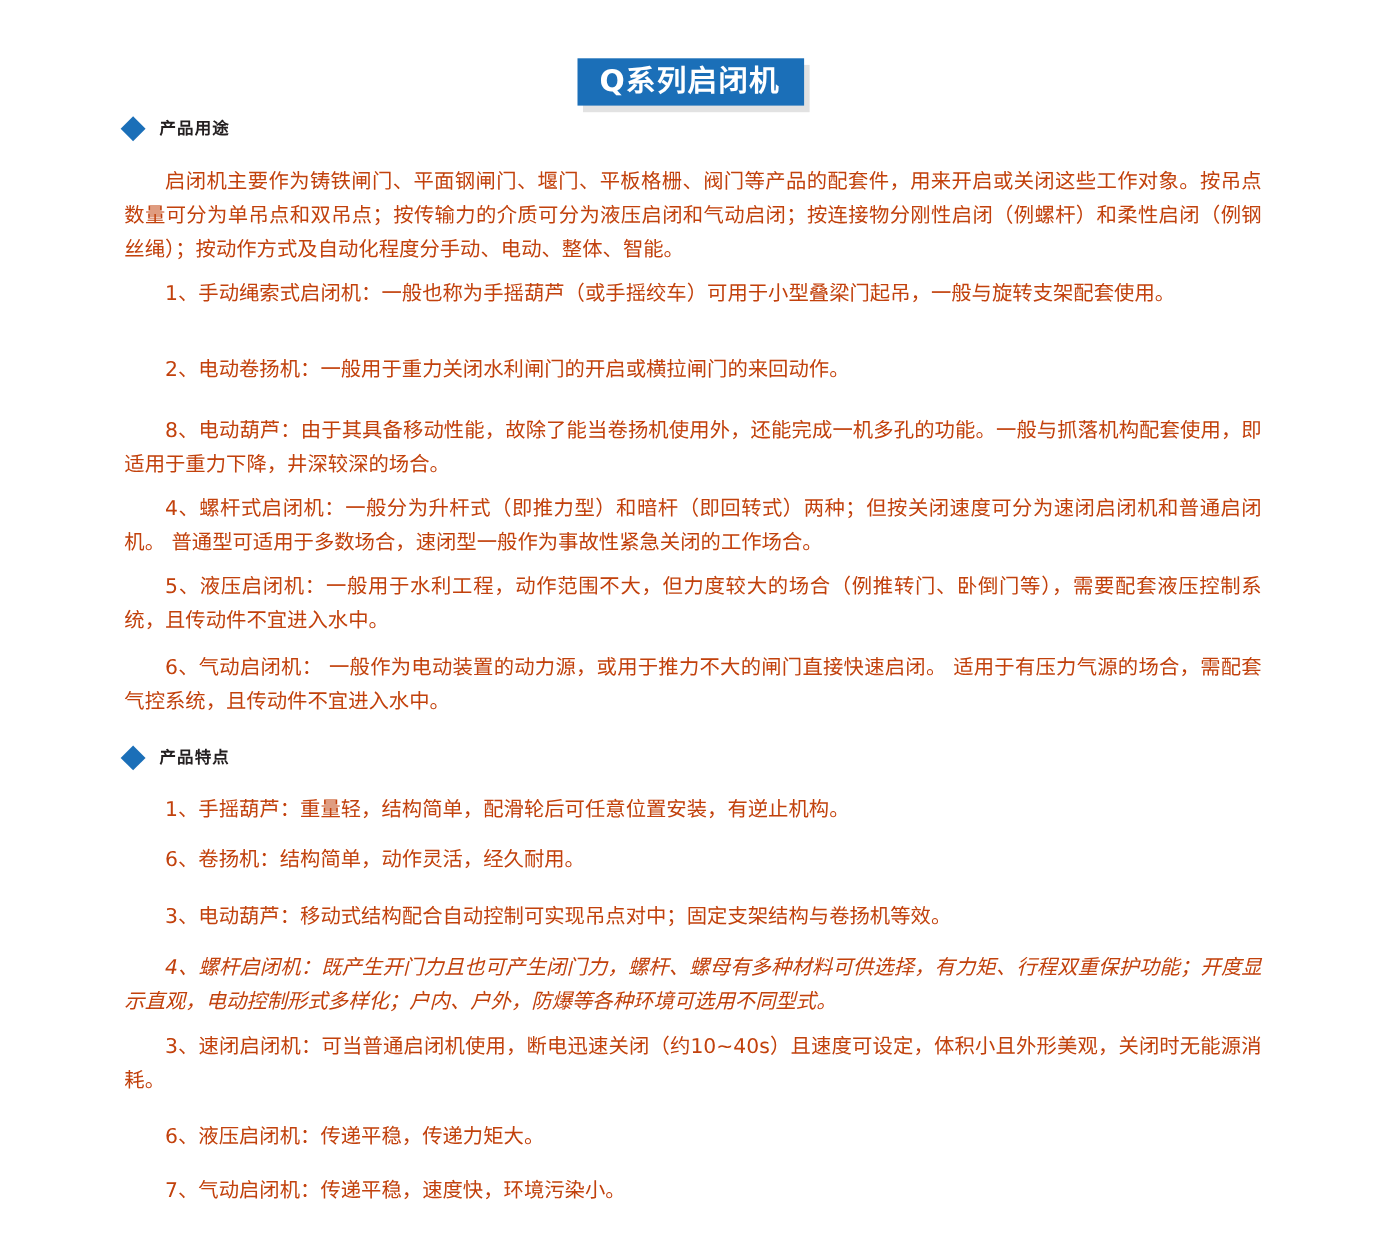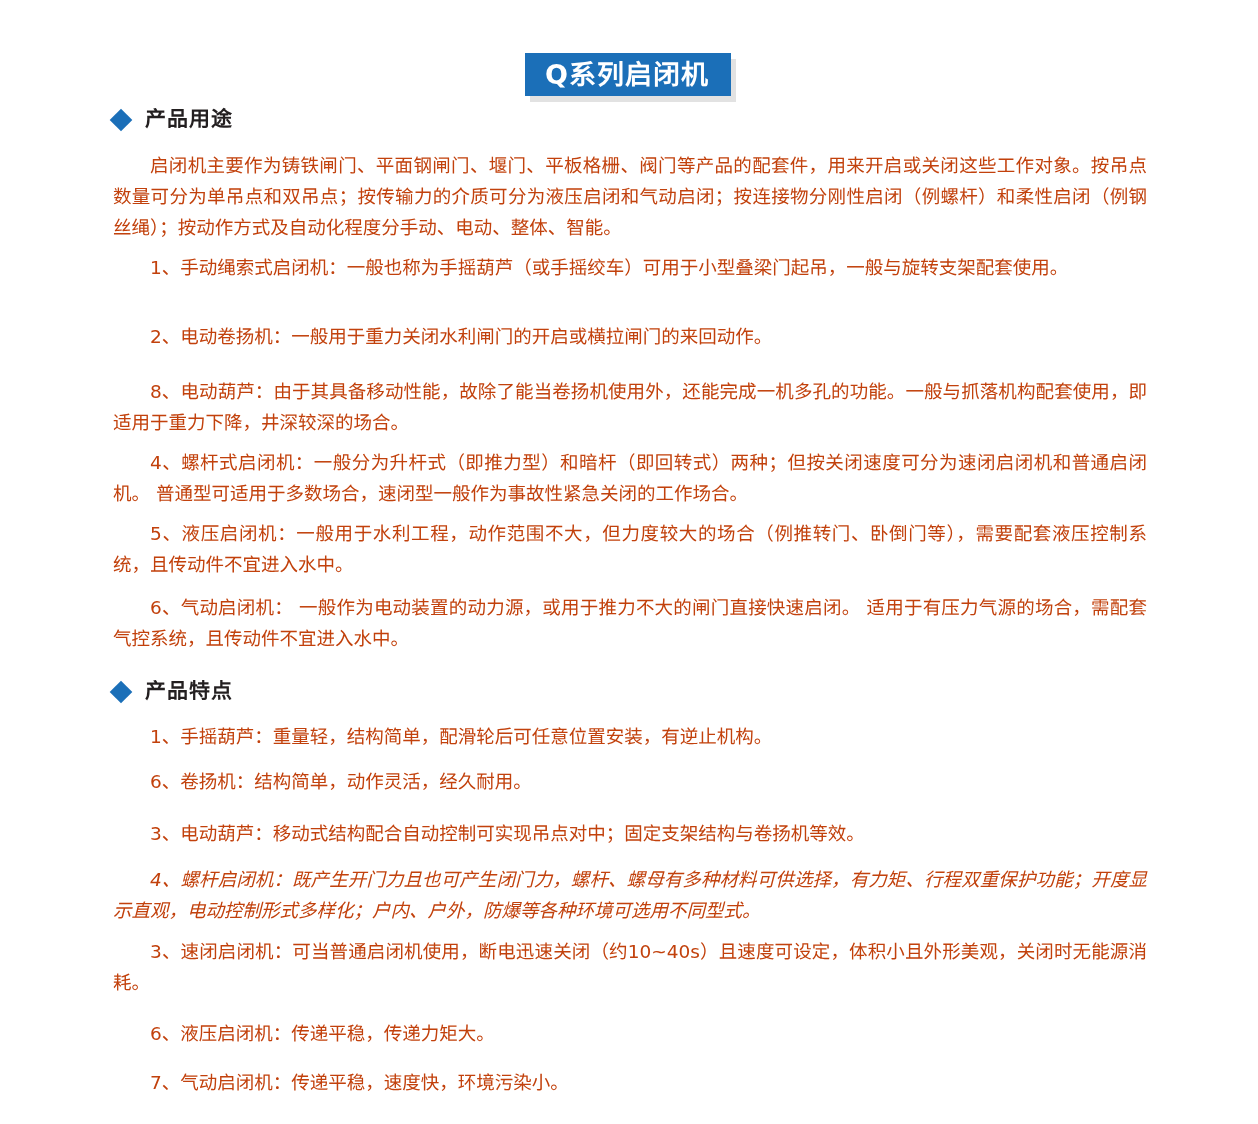--- a/index.html
+++ b/index.html
@@ -51,21 +51,21 @@
     gap: 16px;
   }
   .diamond {
     width: 16px;
     height: 16px;
     background: #1b6fb8;
     transform: rotate(45deg);
     flex: 0 0 auto;
   }
   .section-title {
-    font-size: 21px;
+    font-size: 15px;
     font-weight: bold;
     color: #231f20;
     letter-spacing: 1px;
     line-height: 1;
   }
 
   
   .body-block {
     position: absolute;
     left: 113px;

